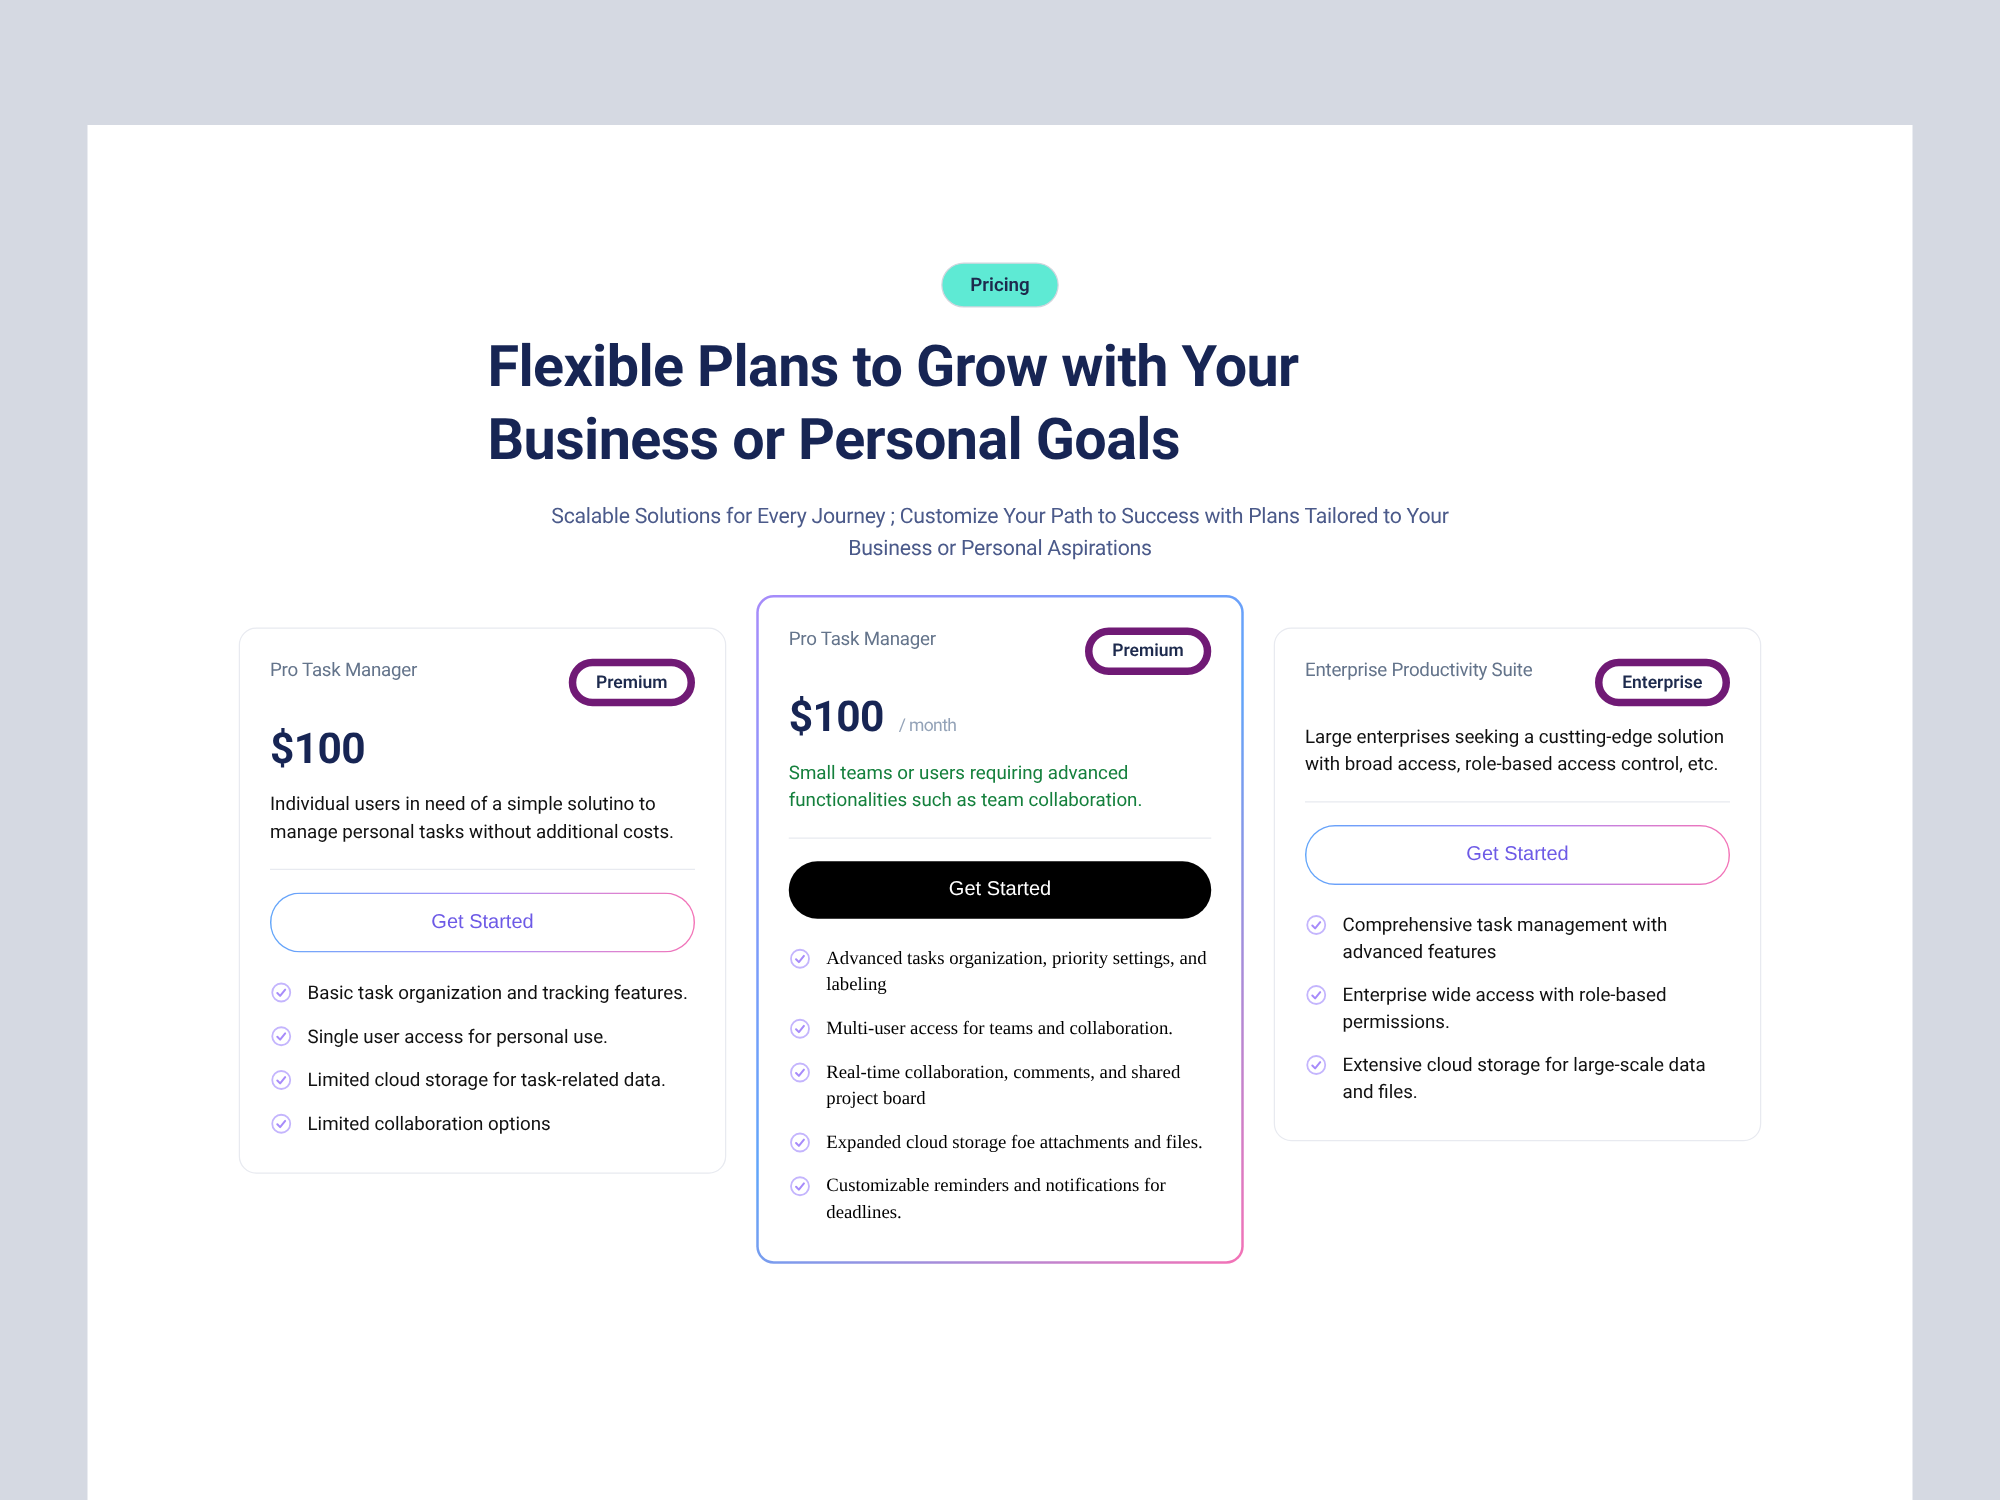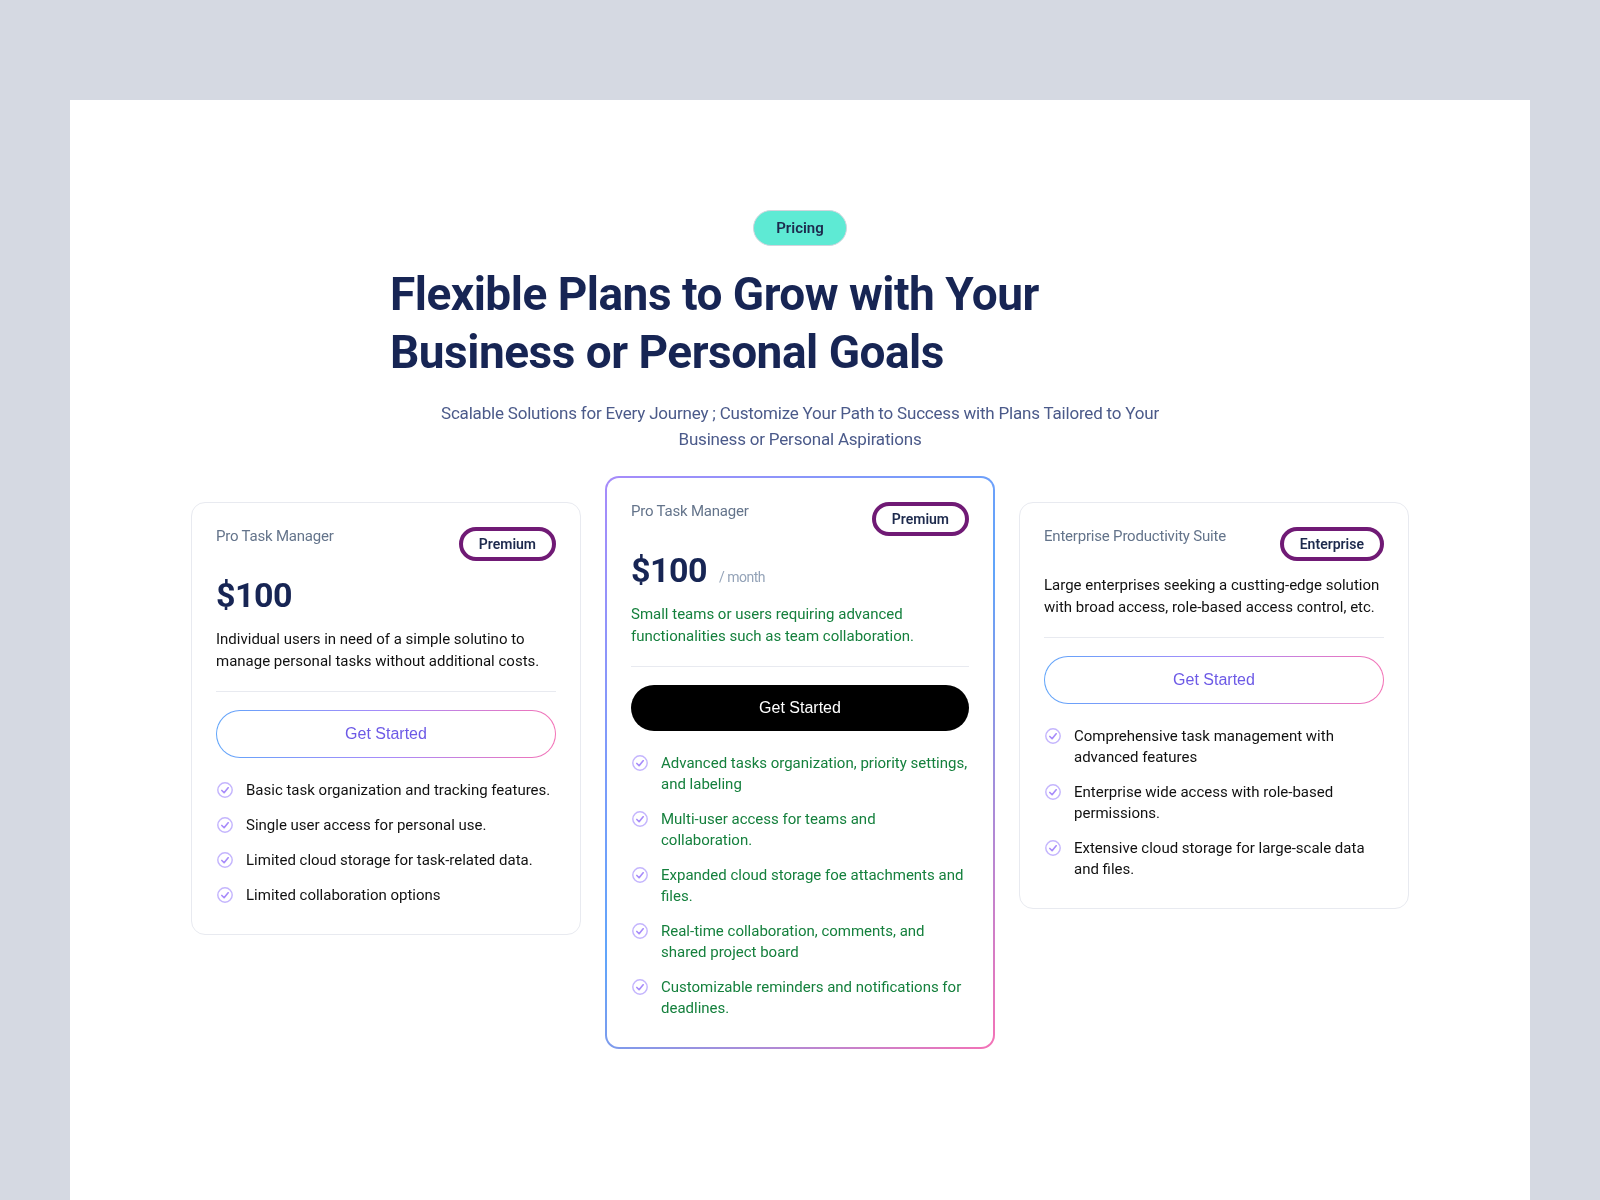--- a/index.html
+++ b/index.html
@@ -83,21 +83,21 @@
     justify-content: space-between;
     align-items: flex-start;
     margin-bottom: 14px;
   }
   .plan-name {
     font-size: 15px;
     color: #64748b;
     letter-spacing: -0.2px;
   }
   .badge {
-    border: 4px solid #701a75;
+    border: 6px solid #701a75;
     border-radius: 999px;
     padding: 5px 16px;
     font-size: 14px;
     font-weight: 600;
     color: #1d2a4d;
   }
   .price {
     font-size: 34px;
     font-weight: 700;
     color: #172554;
@@ -154,21 +154,21 @@
     gap: 14px;
   }
   .features li {
     display: flex;
     gap: 12px;
     align-items: flex-start;
     font-size: 15px;
     line-height: 1.4;
   }
   .card:not(.featured) .features li { color: #111; }
-  .card.featured .features li { color: #15803d; }
+  .card.featured .features li { color: #000000; font-family: Liberation Serif, serif; }
   .check {
     width: 18px;
     height: 18px;
     flex-shrink: 0;
     margin-top: 1px;
   }
   .check circle { stroke: #c4b5fd; stroke-width: 1.6; fill: none; }
   .check path { stroke: #a78bfa; stroke-width: 1.8; fill: none; stroke-linecap: round; stroke-linejoin: round; }
 </style>
 </head>
@@ -252,28 +252,28 @@
                 <circle cx="10" cy="10" r="8"></circle>
                 <path d="M6.5 10.5 L9 13 L13.5 7.5"></path>
               </svg>
               <span>Multi-user access for teams and collaboration.</span>
             </li>
           <li>
               <svg class="check" viewBox="0 0 20 20">
                 <circle cx="10" cy="10" r="8"></circle>
                 <path d="M6.5 10.5 L9 13 L13.5 7.5"></path>
               </svg>
+              <span>Real-time collaboration, comments, and shared project board</span>
+            </li>
+          <li>
+              <svg class="check" viewBox="0 0 20 20">
+                <circle cx="10" cy="10" r="8"></circle>
+                <path d="M6.5 10.5 L9 13 L13.5 7.5"></path>
+              </svg>
               <span>Expanded cloud storage foe attachments and files.</span>
-            </li>
-          <li>
-              <svg class="check" viewBox="0 0 20 20">
-                <circle cx="10" cy="10" r="8"></circle>
-                <path d="M6.5 10.5 L9 13 L13.5 7.5"></path>
-              </svg>
-              <span>Real-time collaboration, comments, and shared project board</span>
             </li>
           <li>
               <svg class="check" viewBox="0 0 20 20">
                 <circle cx="10" cy="10" r="8"></circle>
                 <path d="M6.5 10.5 L9 13 L13.5 7.5"></path>
               </svg>
               <span>Customizable reminders and notifications for deadlines.</span>
             </li>
         </ul>
       </div>

